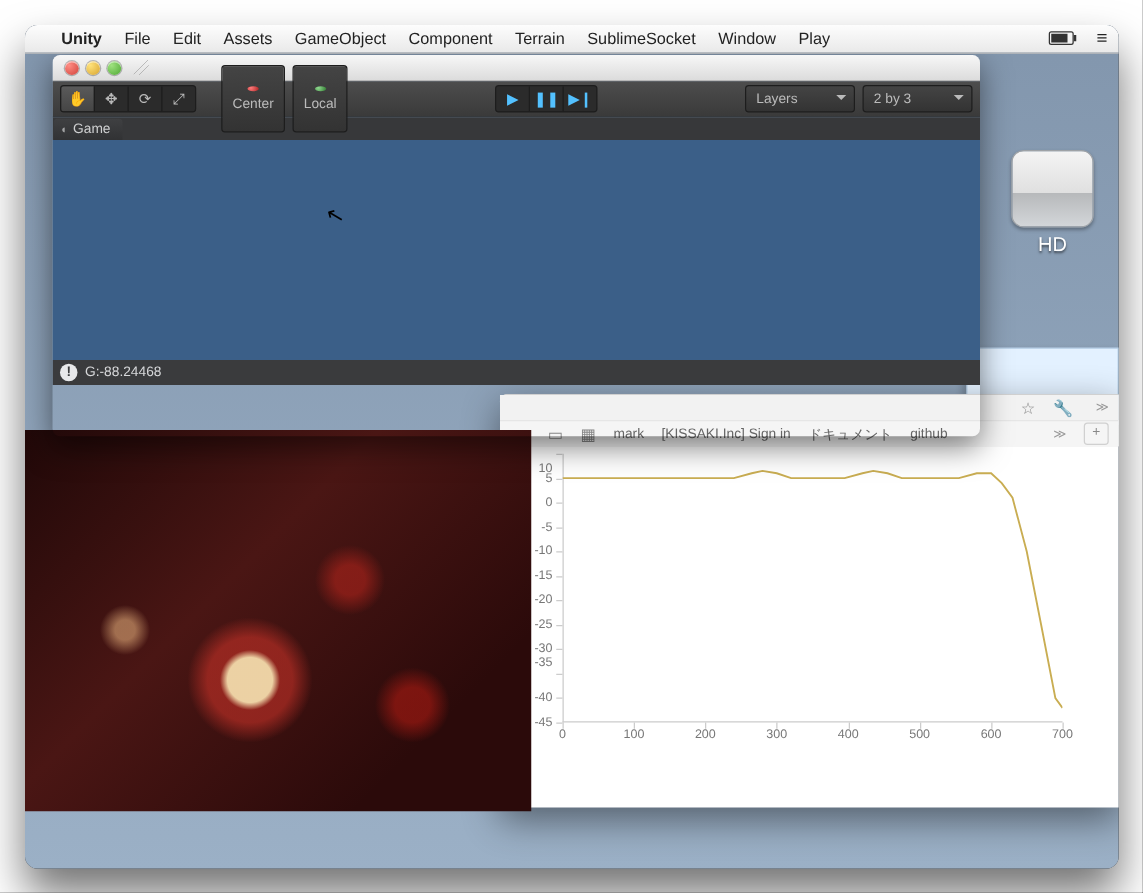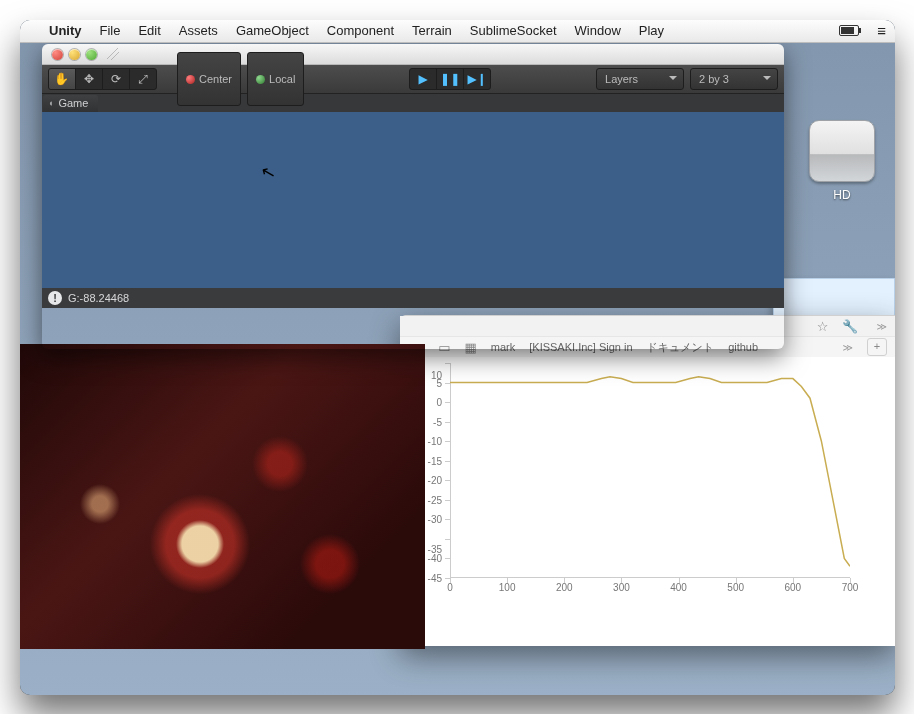--- a/index.html
+++ b/index.html
@@ -1,20 +1,20 @@
 <!DOCTYPE html>
 <html><head>
 <meta charset="utf-8">
 <style>
   html,body{margin:0;padding:0;width:914px;height:714px;background:#fff;font-family:"Lucida Grande","Helvetica Neue",Arial,sans-serif;overflow:hidden;}
   .stage{position:absolute;left:20px;top:20px;width:875px;height:675px;border-radius:10px;box-shadow:0 20px 35px rgba(0,0,0,.55);overflow:hidden;background:#333;}
   .desktop-photo{position:absolute;left:0;top:324px;width:405px;height:305px;background:radial-gradient(circle at 180px 200px,rgba(255,230,180,.9)0 18px,rgba(200,50,40,.6)24px 34px,rgba(60,10,10,.0)50px),radial-gradient(circle at 80px 160px,rgba(255,200,140,.5)0 8px,rgba(120,20,20,.0)20px),radial-gradient(circle at 260px 120px,rgba(200,40,30,.5)0 12px,rgba(60,10,10,.0)28px),radial-gradient(circle at 310px 220px,rgba(200,30,20,.5)0 14px,rgba(60,10,10,.0)30px),linear-gradient(135deg,#200808 0%,#4a1614 40%,#2b0a0a 80%);}
   .desktop-back{position:absolute;left:0;top:0;right:0;bottom:0;background:linear-gradient(#8296ad,#9bb0c6);}
   .finder-tab{position:absolute;right:0;top:258px;width:120px;height:60px;background:#e3f1ff;border:1px solid #b9d2ea;border-top-left-radius:8px;border-bottom-left-radius:8px;box-shadow:-3px 3px 6px rgba(0,0,0,.2);}
-  .hd-icon{position:absolute;right:20px;top:100px;text-align:center;color:#fff;text-shadow:0 1px 2px rgba(0,0,0,.6);font-size:12px;}
+  .hd-icon{position:absolute;right:20px;top:100px;text-align:center;color:#fff;text-shadow:0 1px 2px rgba(0,0,0,.6);font-size:16px;}
   .hd-icon .disk{width:64px;height:60px;border-radius:10px;background:linear-gradient(#f4f4f4 0%,#e0e0e0 55%,#b7b9bb 56%,#d3d6d9 100%);border:1px solid #9ea2a6;margin:0 auto 6px;position:relative;box-shadow:0 2px 3px rgba(0,0,0,.3);}
   .menubar{position:absolute;left:0;top:0;width:100%;height:22px;background:linear-gradient(#fdfdfd,#e9e9e9);border-bottom:1px solid #bdbdbd;display:flex;align-items:center;font-size:13px;color:#222;}
   .menubar .apple{margin:0 10px 0 10px;font-size:14px;}
   .menubar .item{padding:0 9px;line-height:22px;cursor:default;}
   .menubar .item.bold{font-weight:bold;}
   .menubar .spacer{flex:1;}
   .menubar .batt{display:inline-block;width:18px;height:9px;border:1px solid #333;border-radius:2px;position:relative;top:1px;}
   .menubar .batt:after{content:"";position:absolute;right:-3px;top:2px;width:2px;height:5px;background:#333;}
   .menubar .batt i{position:absolute;left:1px;top:1px;height:7px;width:13px;background:#333;}
   .unity-window{position:absolute;left:22px;top:24px;width:742px;height:305px;border-radius:6px;overflow:hidden;box-shadow:0 8px 24px rgba(0,0,0,.5);}
@@ -24,21 +24,21 @@
   .t-red{background:radial-gradient(circle at 30% 30%,#ff8d84,#d1423a);}
   .t-yel{background:radial-gradient(circle at 30% 30%,#ffe27a,#d8a531);}
   .t-grn{background:radial-gradient(circle at 30% 30%,#9fe27f,#4fa834);}
   .titlebar .title{flex:1;text-align:center;margin-right:40px;}
   .titlebar .resize{width:12px;height:12px;margin-right:6px;opacity:.5;background:linear-gradient(135deg,transparent 45%,#888 45%,#888 50%,transparent 50%,transparent 65%,#888 65%,#888 70%,transparent 70%);}
   .toolbar{height:28px;background:linear-gradient(#4d4d4d,#3a3a3a);display:flex;align-items:center;padding:0 6px;gap:6px;border-bottom:1px solid #222;}
   .tbtngroup{display:flex;background:#2b2b2b;border:1px solid #1d1d1d;border-radius:3px;overflow:hidden;}
   .tbtn{width:26px;height:20px;display:flex;align-items:center;justify-content:center;color:#bbb;font-size:12px;border-right:1px solid #1d1d1d;cursor:default;}
   .tbtn:last-child{border-right:none;}
   .tbtn.sel{background:linear-gradient(#5a5a5a,#454545);}
-  .pivotbtn{display:flex;align-items:center;gap:4px;padding:16px 8px;height:20px;background:linear-gradient(#444,#333);border:1px solid #1d1d1d;border-radius:3px;color:#bbb;font-size:11px;}
+  .pivotbtn{display:flex;align-items:center;gap:4px;padding:16px 8px;height:20px;background:linear-gradient(#444,#333);border:1px solid #1d1d1d;border-radius:3px;color:#bbb;font-size:11px;flex-direction:column;}
   .pivotbtn .dot{width:9px;height:9px;border-radius:50%;}
   .dot.red{background:radial-gradient(circle at 30% 30%,#ff7b7b,#aa2222);}
   .dot.grn{background:radial-gradient(circle at 30% 30%,#8fd88f,#2f7a2f);}
   .toolbar .flex{flex:1;}
   .playgroup .tbtn{width:26px;color:#53c1ff;}
   .dropdown{height:20px;background:linear-gradient(#444,#333);border:1px solid #1d1d1d;border-radius:3px;color:#bbb;font-size:11px;display:flex;align-items:center;padding:0 18px 0 8px;position:relative;min-width:60px;}
   .dropdown:after{content:"";position:absolute;right:6px;top:7px;border:4px solid transparent;border-top-color:#bbb;}
   .tabbar{height:18px;background:#37383a;display:flex;align-items:flex-end;}
   .tab{height:17px;padding:0 10px 0 6px;background:linear-gradient(#3f4042,#313234);color:#cfd0d1;font-size:11px;line-height:17px;border-top-left-radius:3px;border-top-right-radius:3px;display:flex;align-items:center;gap:4px;margin-left:1px;}
   .subbar{height:14px;background:#2f3032;display:flex;align-items:center;padding:0 6px;color:#a7a8ab;font-size:10px;}
@@ -121,21 +121,21 @@
           <div class="ylabel" style="top: 78.1818px;">-10</div>
           <div class="ytick" style="top: 97.7273px;"></div>
           <div class="ylabel" style="top: 97.7273px;">-15</div>
           <div class="ytick" style="top: 117.273px;"></div>
           <div class="ylabel" style="top: 117.273px;">-20</div>
           <div class="ytick" style="top: 136.818px;"></div>
           <div class="ylabel" style="top: 136.818px;">-25</div>
           <div class="ytick" style="top: 156.364px;"></div>
           <div class="ylabel" style="top: 156.364px;">-30</div>
           <div class="ytick" style="top: 175.909px;"></div>
-          <div class="ylabel" style="top: 186px;">-35</div>
+          <div class="ylabel" style="top: 167px;">-35</div>
           <div class="ytick" style="top: 195.455px;"></div>
           <div class="ylabel" style="top: 195.455px;">-40</div>
           <div class="ytick" style="top: 215px;"></div>
           <div class="ylabel" style="top: 215px;">-45</div>
           <div class="xtick" style="left: 0px;"></div>
           <div class="xlabel" style="left: 0px;">0</div>
           <div class="xtick" style="left: 57.1429px;"></div>
           <div class="xlabel" style="left: 57.1429px;">100</div>
           <div class="xtick" style="left: 114.286px;"></div>
           <div class="xlabel" style="left: 114.286px;">200</div>

